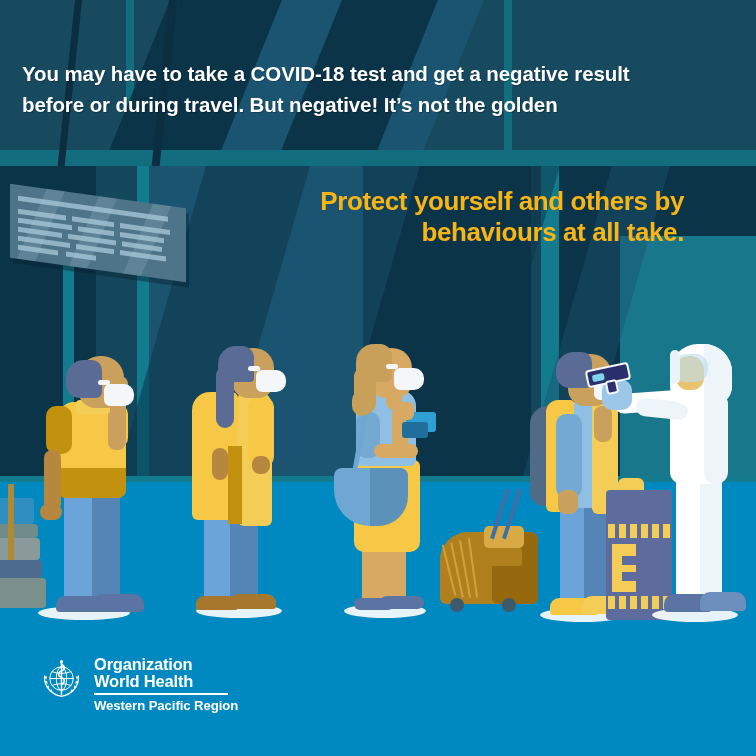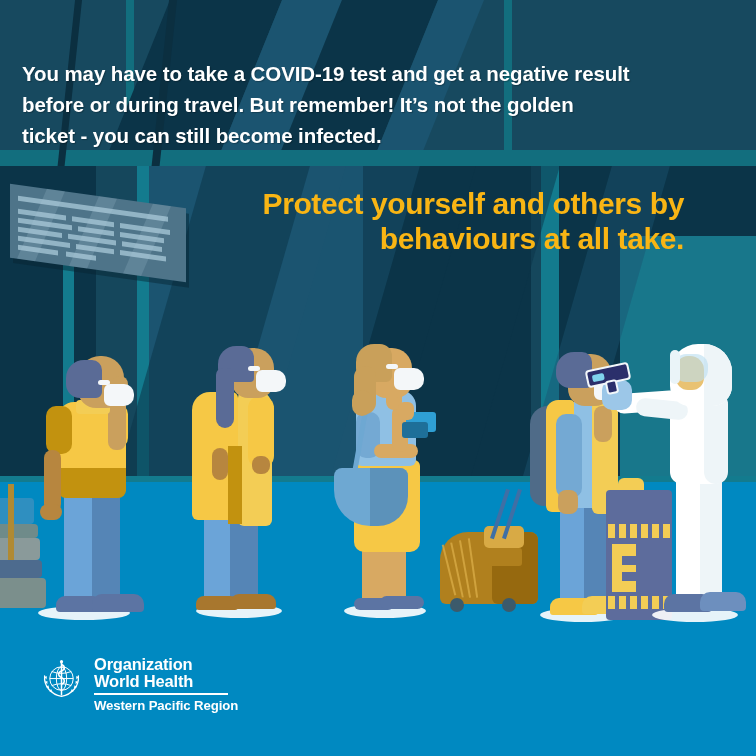--- a/index.html
+++ b/index.html
@@ -55,21 +55,21 @@
 
   
   .top-text {
     position:absolute; left:22px; top:58px; width:670px;
     color:#ffffff; font-size:20.5px; font-weight:bold; line-height:1.52;
     letter-spacing:-0.1px;
     text-shadow:1px 1px 1px rgba(0,0,0,.25);
   }
   .headline {
     position:absolute; right:72px; top:186px; width:610px;
-    color:#f9b514; font-size:30px; font-weight:bold; line-height:1.18;
+    color:#f9b514; font-size:26px; font-weight:bold; line-height:1.18;
     text-align:right; letter-spacing:-0.4px;
   }
 
   
   .fig { position:absolute; }
   .sh { position:absolute; border-radius:50%; background:#ffffff; opacity:.9; } .skin-b{background:#caa05d;}
   .skin-c{background:#d8a962;} .skin-d{background:#b7863f;}
   .yel{background:#f6c845;} .yel2{background:#f3cd55;} .yel-d{background:#c2920f;}
   .den{background:#6ba4d8;} .den-d{background:#5585b6;}
   .lblu{background:#8fc0e4;} .lblu-d{background:#74a9d3;}
@@ -150,23 +150,22 @@
       <div class="sheen" style="left:22px;"></div>
       <div class="sheen" style="left:74px;"></div>
       <div class="sheen" style="left:128px;"></div>
     </div>
 
     <div class="floor-edge"></div>
     <div class="floor"></div>
   </div>
 
   <div class="top-text">
-    <div>You may have to take a COVID-19 test and get a negative result</div>
-    <div>before or during travel. But remember! It’s not the golden</div>
-    <div>ticket - you can still become infected.</div>
+    <div>You may have to take a COVID-18 test and get a negative result</div>
+    <div>before or during travel. But negative! It’s not the golden</div>
   </div>
 
   <div class="headline">
     <div>Protect yourself and others by</div>
     <div>behaviours at all take.</div>
   </div>
 
   <div class="fig" style="left:-6px;top:498px;width:54px;height:112px;">
     <div style="position:absolute;left:0;top:0;width:40px;height:26px;background:#2f8fc0;" class="r4"></div>
     <div style="position:absolute;left:0;top:26px;width:44px;height:14px;background:#6f8b8a;" class="r4"></div>

